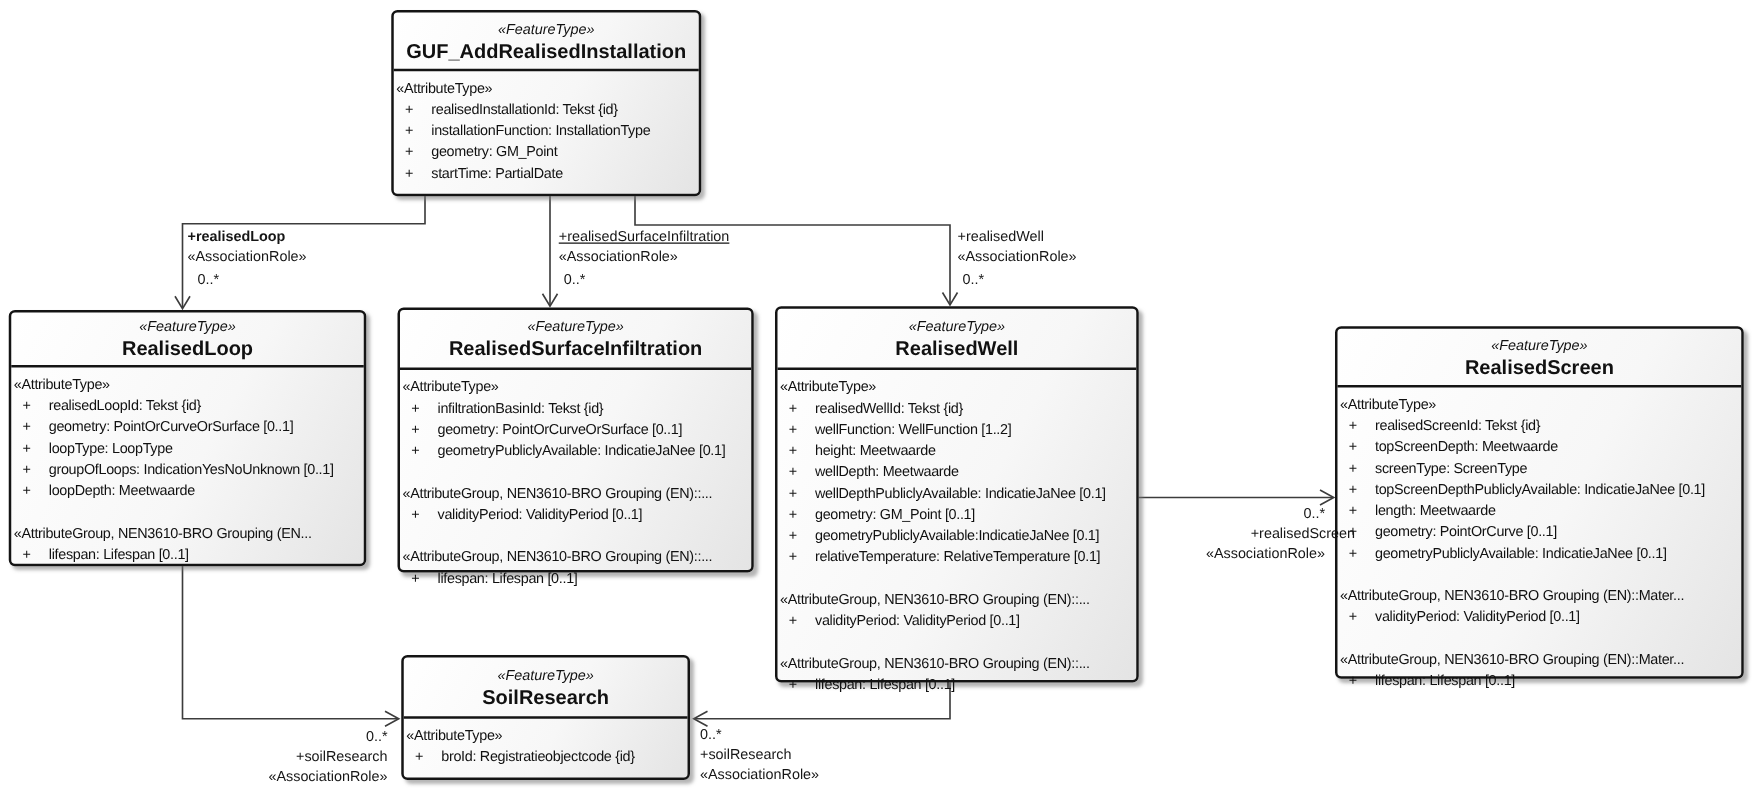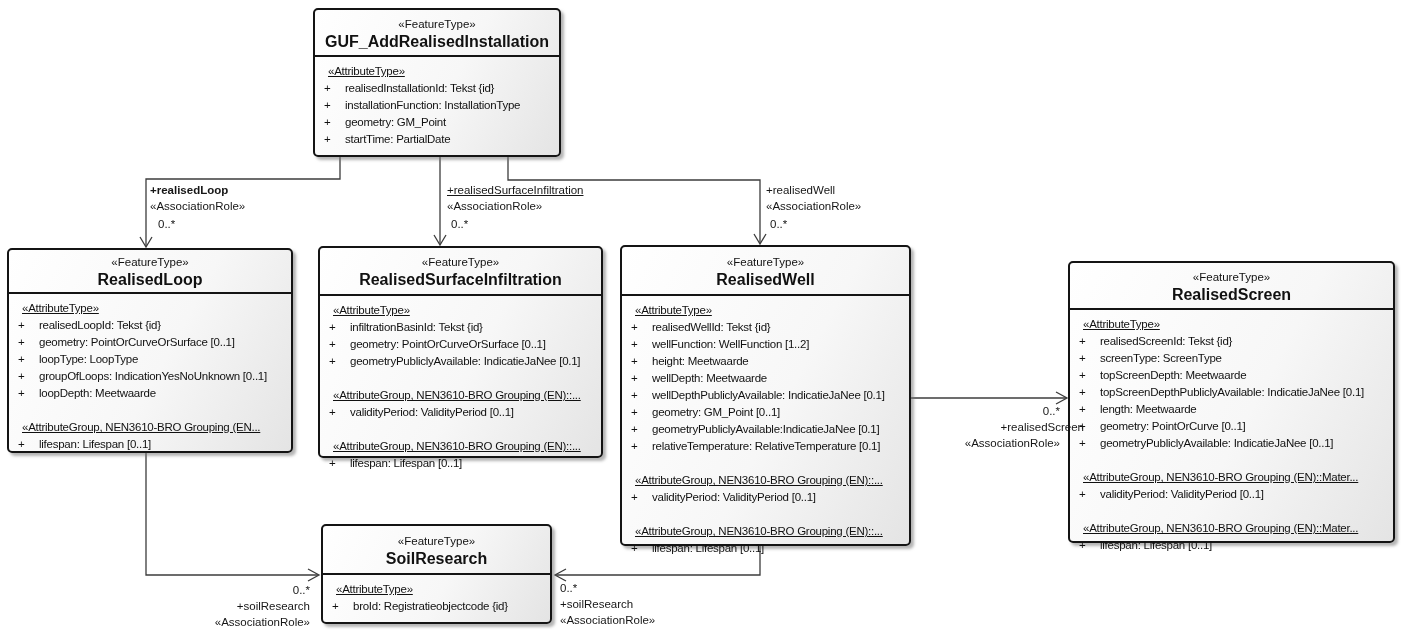--- a/index.html
+++ b/index.html
@@ -19,29 +19,29 @@
     border-radius:5px;
     background:linear-gradient(118deg,#ffffff 0%,#f7f7f7 55%,#e4e4e4 100%);
     box-shadow:3px 3px 3px rgba(120,120,120,0.55);
   }
   .uml-title{
     box-sizing:border-box;
     border-bottom:2px solid #141414;
     text-align:center;
     padding-top:7px;
   }
-  .uml-stereo{font-size:11.5px;line-height:14px;}
+  .uml-stereo{font-size:11.5px;line-height:14px;font-style:italic;}
   .uml-name{font-size:16px;font-weight:bold;line-height:15px;margin-top:3px;}
   .uml-attrs{padding-top:6px;}
   .row{
     height:17px;line-height:17px;
     font-size:11.5px;letter-spacing:-0.25px;
     white-space:nowrap;overflow:hidden;
   }
-  .row.header{padding-left:13px;text-decoration:underline;}
+  .row.header{padding-left:2px;}
   .row.header:not(:first-child){margin-top:17px;}
   .row.attr .vis{display:inline-block;width:21px;padding-left:9px;box-sizing:content-box;}
   .lbl{
     position:absolute;
     font-size:11.5px;line-height:14px;
     white-space:nowrap;
     color:#161616;
   }
   .lbl.right{text-align:right;width:200px;}
 </style>
@@ -136,22 +136,22 @@
   </div>
 
   <div class="uml-box" style="left:1068px;top:261px;width:327px;height:282px;">
     <div class="uml-title" style="height:47px;">
       <div class="uml-stereo">«FeatureType»</div>
       <div class="uml-name">RealisedScreen</div>
     </div>
     <div class="uml-attrs">
         <div class="row header">«AttributeType»</div>
         <div class="row attr"><span class="vis">+</span><span>realisedScreenId: Tekst {id}</span></div>
+        <div class="row attr"><span class="vis">+</span><span>topScreenDepth: Meetwaarde</span></div>
         <div class="row attr"><span class="vis">+</span><span>screenType: ScreenType</span></div>
-        <div class="row attr"><span class="vis">+</span><span>topScreenDepth: Meetwaarde</span></div>
         <div class="row attr"><span class="vis">+</span><span>topScreenDepthPubliclyAvailable: IndicatieJaNee [0.1]</span></div>
         <div class="row attr"><span class="vis">+</span><span>length: Meetwaarde</span></div>
         <div class="row attr"><span class="vis">+</span><span>geometry: PointOrCurve [0..1]</span></div>
         <div class="row attr"><span class="vis">+</span><span>geometryPubliclyAvailable: IndicatieJaNee [0..1]</span></div>
         <div class="row header">«AttributeGroup, NEN3610-BRO Grouping (EN)::Mater...</div>
         <div class="row attr"><span class="vis">+</span><span>validityPeriod: ValidityPeriod [0..1]</span></div>
         <div class="row header">«AttributeGroup, NEN3610-BRO Grouping (EN)::Mater...</div>
         <div class="row attr"><span class="vis">+</span><span>lifespan: Lifespan [0..1]</span></div>
       </div>
   </div>

